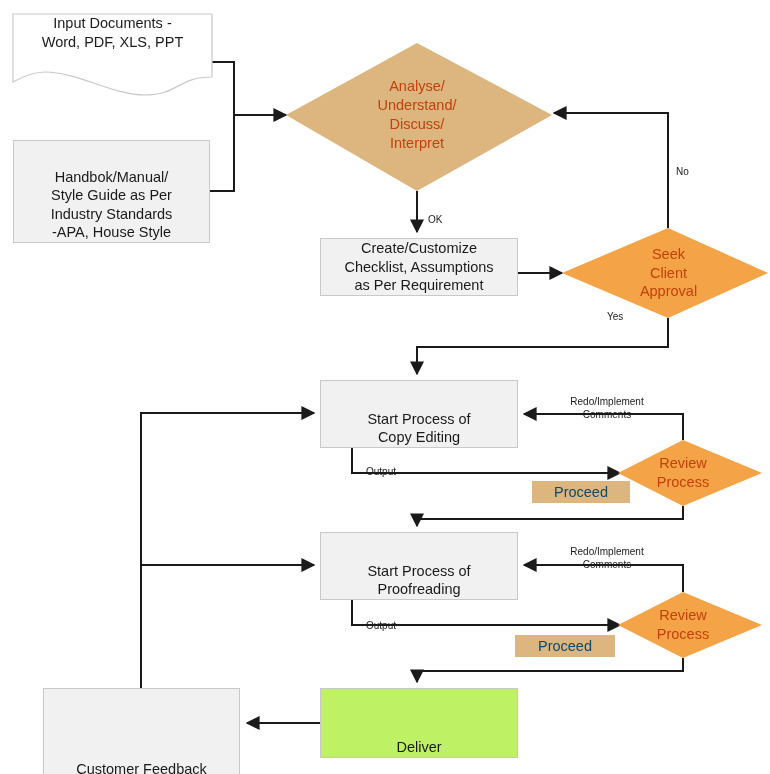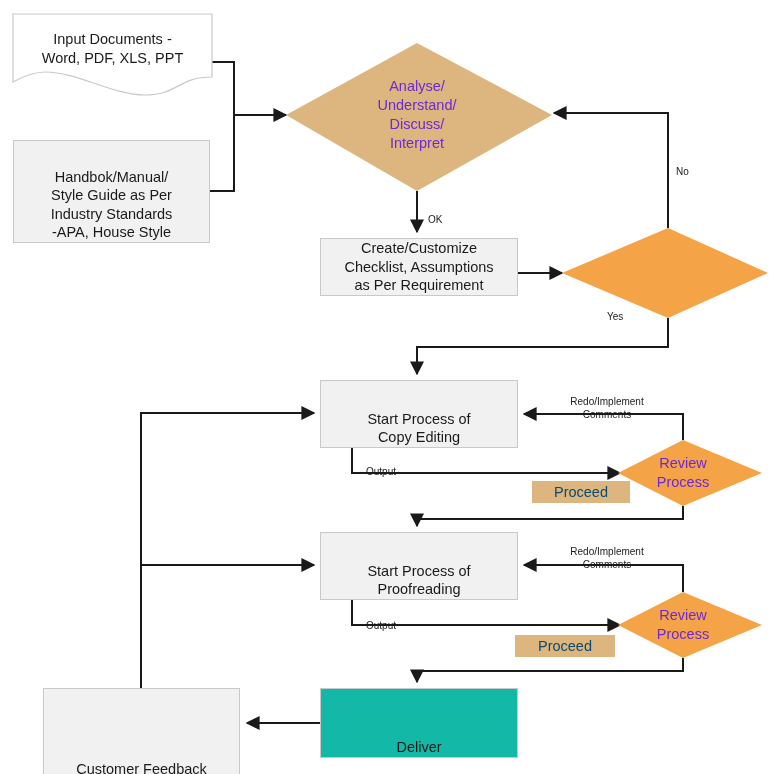--- a/index.html
+++ b/index.html
@@ -35,38 +35,37 @@
     color: #1a1a1a;
     line-height: 1.28;
     white-space: pre-line;
   }
   .box-gray {
     background: #f1f1f1;
     border: 1px solid #c9c9c9;
     font-size: 14.5px;
   }
   .box-tan {
-    background: #14b8a6;
+    background: #bef264;
     border: 1px solid #c9c9c9;
     font-size: 14.5px;
   }
   .doc-shape {
     background: transparent;
     border: none;
     font-size: 14.5px;
     align-items: flex-start;
-    padding-top: 16px;
   }
   .diamond-label {
     position: absolute;
     display: flex;
     align-items: center;
     justify-content: center;
     text-align: center;
-    color: #6d28d9;
+    color: #c2410c;
     font-size: 14.5px;
     line-height: 1.3;
     white-space: pre-line;
     pointer-events: none;
   }
   .edge-label {
     position: absolute;
     font-size: 10px;
     color: #1a1a1a;
     white-space: pre-line;
@@ -151,20 +150,25 @@
 Discuss/
 Interpret</span>
   </div>
 
   <div class="node box-gray" style="left:320px; top:238px; width:198px; height:58px;">
     <span>Create/Customize
 Checklist, Assumptions
 as Per Requirement</span>
   </div>
 
+  <div class="diamond-label" style="left:616px; top:240px; width:105px; height:66px;">
+    <span>Seek
+Client
+Approval</span>
+  </div>
 
   <div class="node box-gray" style="left:320px; top:380px; width:198px; height:68px;">
     <span>Start Process of
 Copy Editing</span>
   </div>
 
   <div class="diamond-label" style="left:636px; top:452px; width:94px; height:42px;">
     <span>Review
 Process</span>
   </div>

